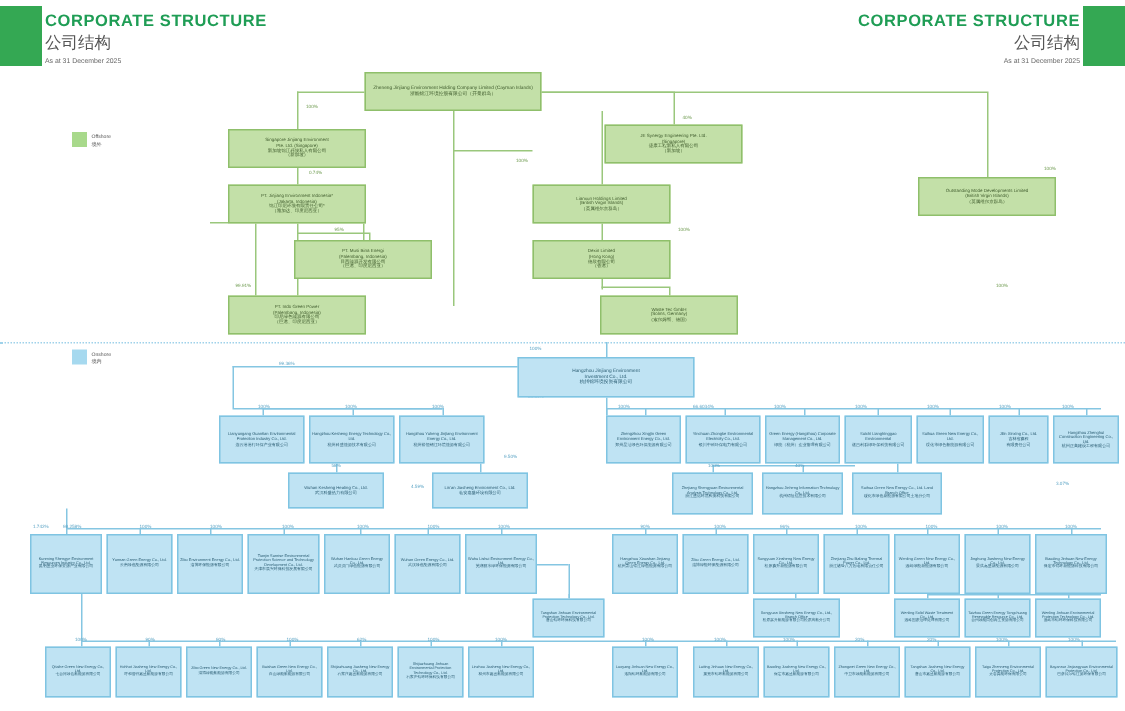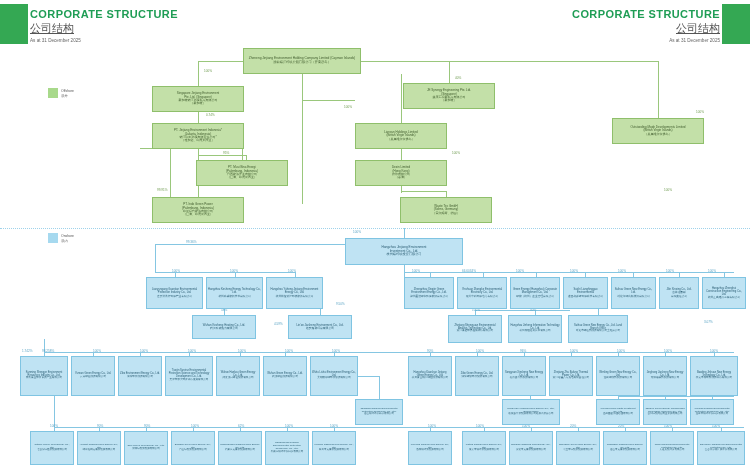--- a/index.html
+++ b/index.html
@@ -9,21 +9,21 @@
     font-family:"Liberation Sans","DejaVu Sans",sans-serif;
   }
   #root { position:absolute; inset:0; }
 
   
   .hdr-swatch-l { position:absolute; left:0; top:4px; width:28px; height:40px; background:#34a853; }
   .hdr-swatch-r { position:absolute; right:0; top:4px; width:28px; height:40px; background:#34a853; }
   .hdr-left { position:absolute; left:30px; top:8px; }
   .hdr-right { position:absolute; right:30px; top:8px; text-align:right; }
   .hdr-t1 { font-size:11px; font-weight:bold; color:#1f9d55; letter-spacing:.4px; }
-  .hdr-t2 { font-size:11px; color:#555; margin-top:1px;text-decoration:underline; }
+  .hdr-t2 { font-size:11px; color:#555; margin-top:1px; }
   .hdr-t3 { font-size:4.6px; color:#666; margin-top:2px; }
 
   
   .legend { position:absolute; display:flex; align-items:flex-start; gap:3px; }
   .legend .sw { width:10px; height:10px; }
   .legend .lt { font-size:3.4px; color:#555; line-height:1.35; padding-top:1px; }
 
   
   .divider { position:absolute; left:0; width:750px; height:0;
              border-top:1px dotted #9fd2ea; }

